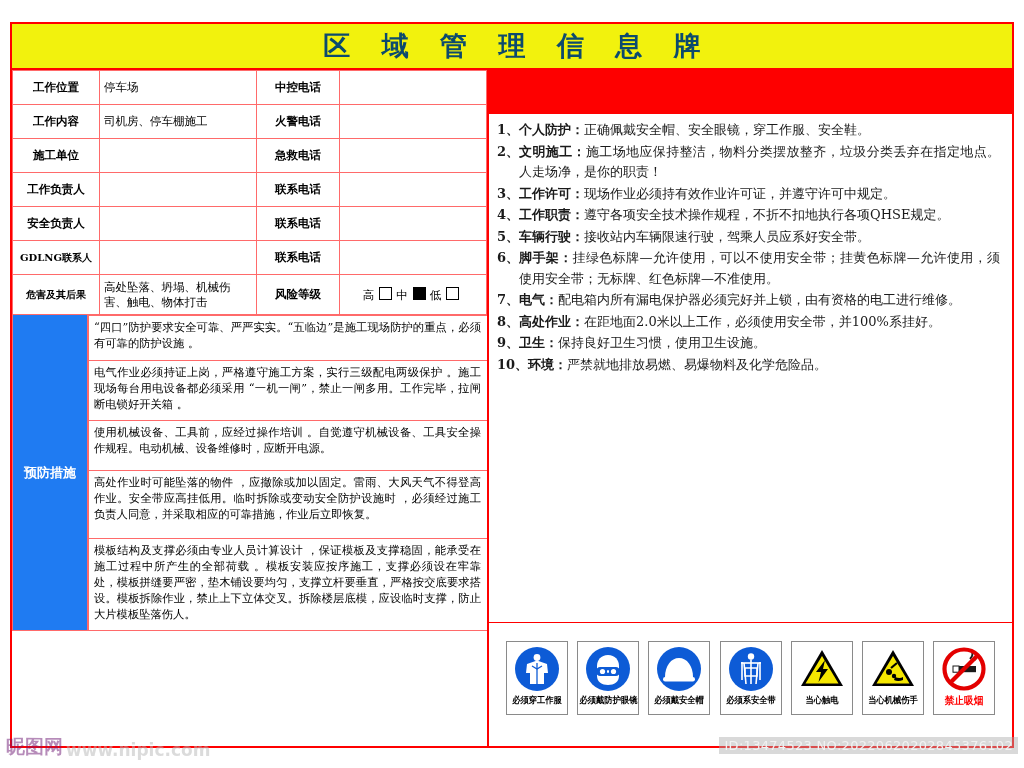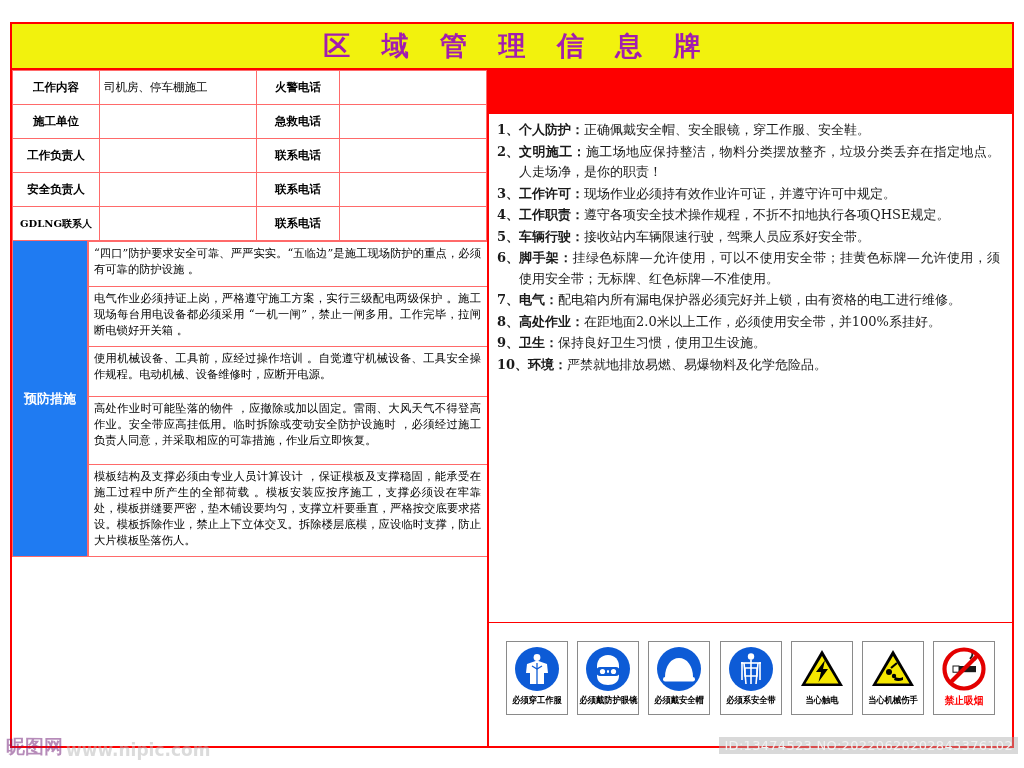--- a/index.html
+++ b/index.html
@@ -9,21 +9,21 @@
     position:relative;
   }
   
   #title-banner{
     position:absolute;left:10px;top:22px;width:1004px;height:48px;
     background:#f2f20d;border:2px solid #ff0000;box-sizing:border-box;
     display:flex;align-items:center;justify-content:center;
   }
   #title-text{
     font-family:"DejaVu Serif","Liberation Serif",serif;
-    font-weight:bold;font-size:27px;color:#a21caf;letter-spacing:11px;
+    font-weight:bold;font-size:27px;color:#0c4a6e;letter-spacing:11px;
     text-indent:11px;
   }
   
   #left-table{
     position:absolute;left:10px;top:70px;width:479px;height:678px;
     border:2px solid #ff0000;border-top:none;box-sizing:border-box;
     background:#fff;
   }
   table.info{border-collapse:collapse;width:100%;table-layout:fixed;}
   table.info td{
@@ -124,20 +124,26 @@
 <body>
 
 <div id="title-banner">
   <div id="title-text">区 域 管 理 信 息 牌</div>
 </div>
 
 <div id="left-table">
   <table class="info">
     <tbody id="info-rows">
         <tr style="height: 34px;">
+          <td class="lbl">工作位置</td>
+          <td class="val">停车场</td>
+          <td class="lbl2">中控电话</td>
+          <td class="val2"></td>
+        </tr>
+        <tr style="height: 34px;">
           <td class="lbl">工作内容</td>
           <td class="val">司机房、停车棚施工</td>
           <td class="lbl2">火警电话</td>
           <td class="val2"></td>
         </tr>
         <tr style="height: 34px;">
           <td class="lbl">施工单位</td>
           <td class="val"></td>
           <td class="lbl2">急救电话</td>
           <td class="val2"></td>
@@ -152,20 +158,26 @@
           <td class="lbl">安全负责人</td>
           <td class="val"></td>
           <td class="lbl2">联系电话</td>
           <td class="val2"></td>
         </tr>
         <tr style="height: 34px;">
           <td class="lbl small">GDLNG联系人</td>
           <td class="val"></td>
           <td class="lbl2">联系电话</td>
           <td class="val2"></td>
+        </tr>
+        <tr style="height: 40px;">
+          <td class="lbl small">危害及其后果</td>
+          <td class="val hazard">高处坠落、坍塌、机械伤害、触电、物体打击</td>
+          <td class="lbl2">风险等级</td>
+          <td class="val2 risk"><span><span>高</span><span class="bx"></span></span><span><span>中</span><span class="bx on"></span></span><span><span>低</span><span class="bx"></span></span></td>
         </tr>
       </tbody>
   </table>
   <div id="prev-wrap">
     <div id="prev-label">预防措施</div>
     <div id="prev-items">
         <div class="prev-item" style="height: 46px;">“四口”防护要求安全可靠、严严实实。“五临边”是施工现场防护的重点，必须有可靠的防护设施 。</div>
         <div class="prev-item" style="height: 60px;">电气作业必须持证上岗，严格遵守施工方案，实行三级配电两级保护 。施工现场每台用电设备都必须采用 “一机一闸”，禁止一闸多用。工作完毕，拉闸断电锁好开关箱 。</div>
         <div class="prev-item" style="height: 50px;">使用机械设备、工具前，应经过操作培训 。自觉遵守机械设备、工具安全操作规程。电动机械、设备维修时，应断开电源。</div>
         <div class="prev-item" style="height: 68px;">高处作业时可能坠落的物件 ，应撤除或加以固定。雷雨、大风天气不得登高作业。安全带应高挂低用。临时拆除或变动安全防护设施时 ，必须经过施工负责人同意，并采取相应的可靠措施，作业后立即恢复。</div>

